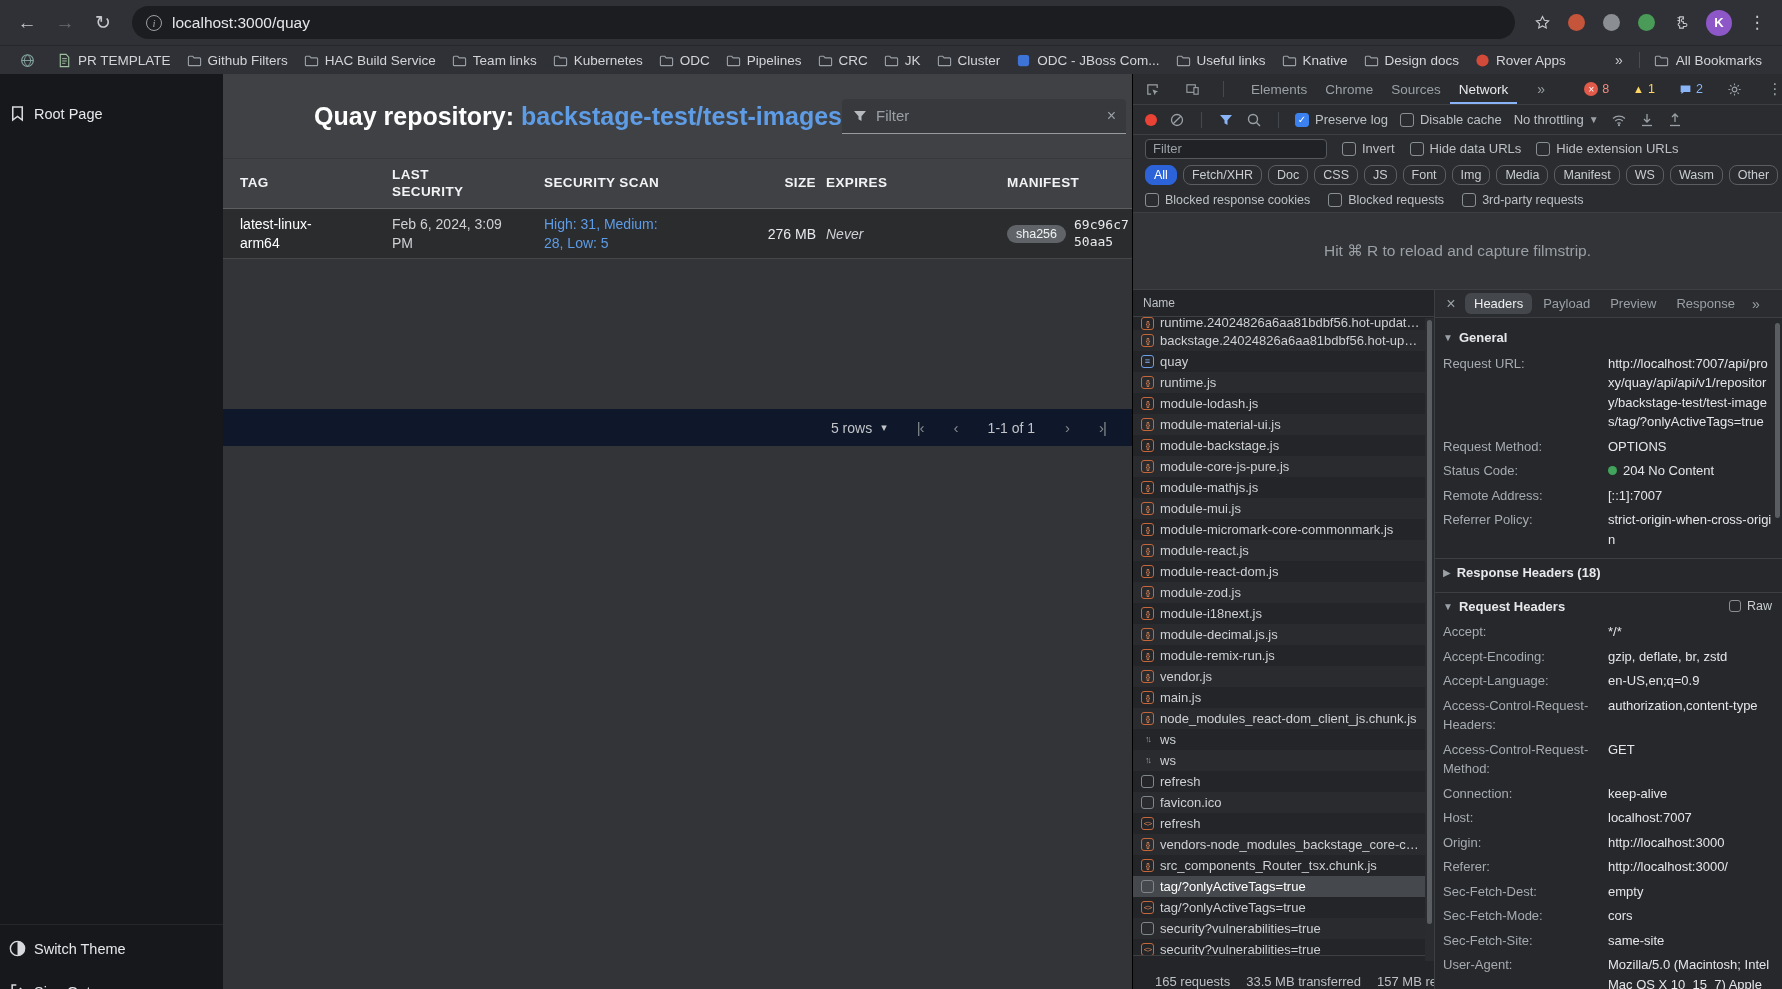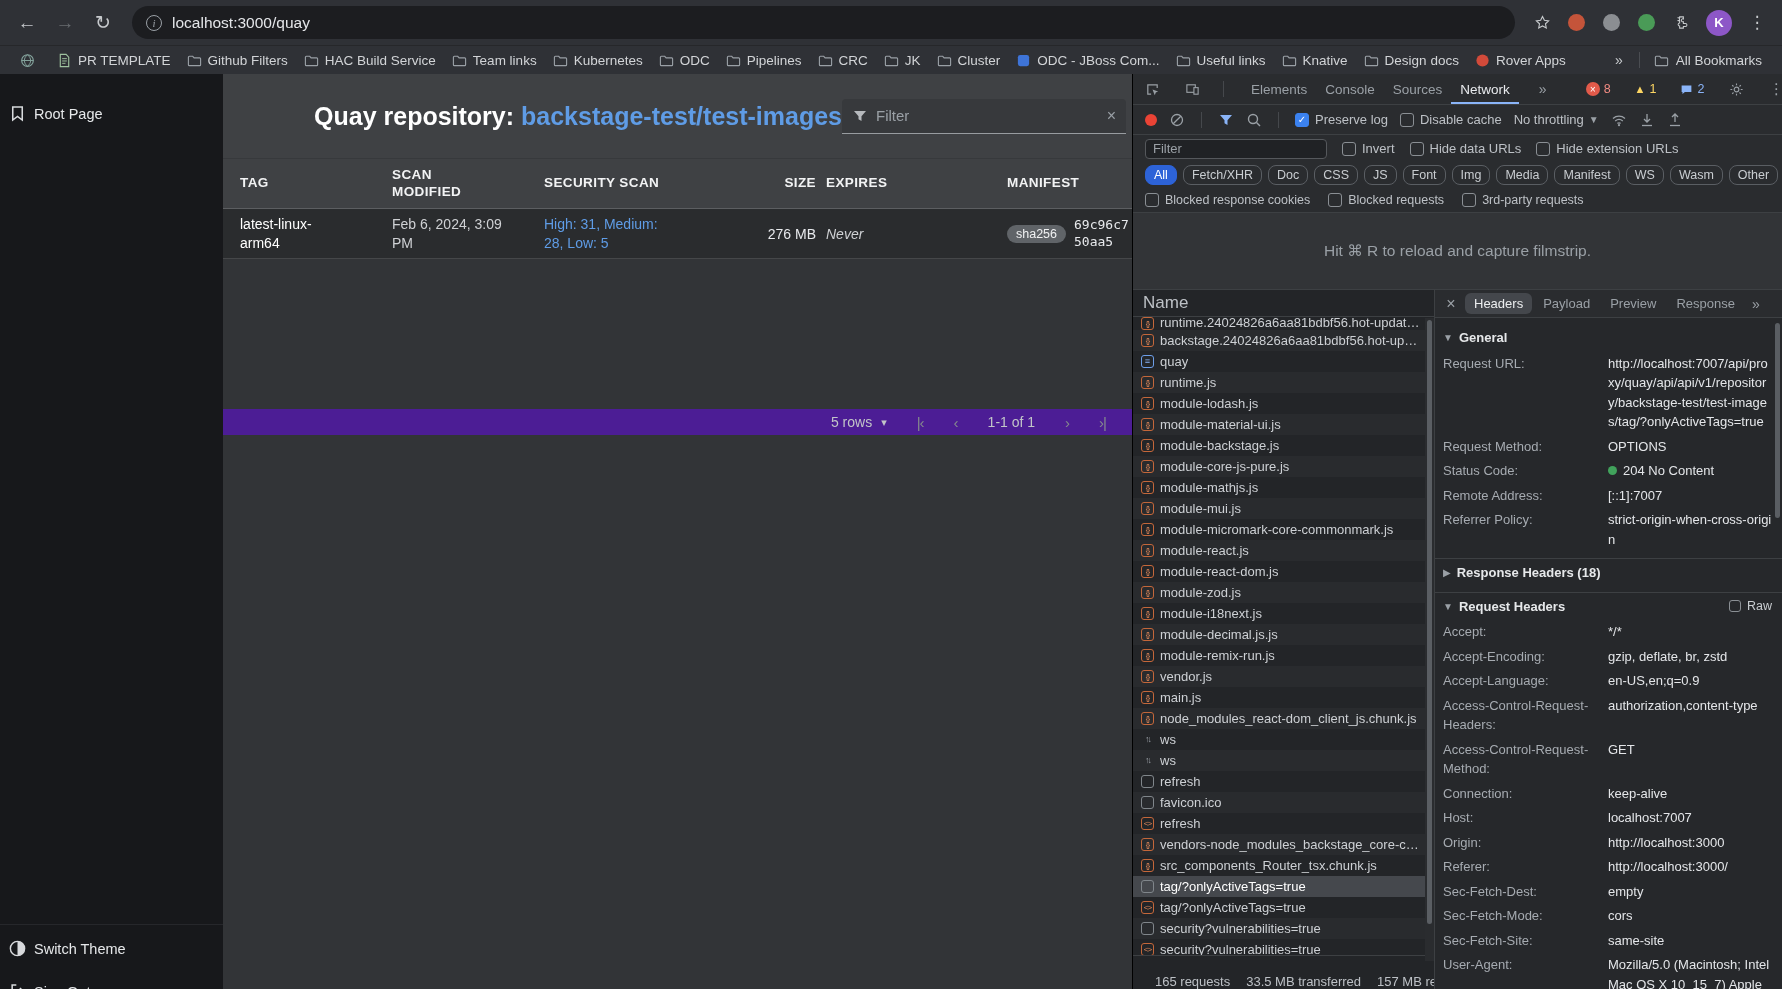--- a/index.html
+++ b/index.html
@@ -58,21 +58,21 @@
 .trow{height:50px;flex:none;background:#2a2c2e;border-bottom:1px solid #454749;font-size:14px;color:#d6d8da}
 .td.tag span{display:inline-block;width:108px;font-weight:normal;color:#fff;line-height:1.3}
 .td.date span{display:inline-block;width:118px;line-height:1.3;color:#cfd1d4}
 .td.sec a{display:inline-block;width:135px;color:#5f9ce6;line-height:1.3;text-decoration:none}
 .td:nth-of-type(4){text-align:right;padding-right:10px;color:#e8eaed}
 .td.exp span{font-style:italic;color:#cfd1d4}
 .td.man{display:flex;align-items:center;gap:8px}
 .sha-chip{background:#606468;color:#f0f1f2;font-size:12.5px;padding:2px 9px;border-radius:11px}
 .hash{width:58px;font-family:"DejaVu Sans Mono",monospace;font-size:13px;line-height:1.25;word-break:break-all;color:#e8eaed}
 .table-spacer{height:150px;flex:none;background:#323437}
-.pag{height:26px;flex:none;background:#4c1d95;display:flex;align-items:center;justify-content:flex-end;gap:30px;padding-right:26px;font-size:14px;color:#c2c5c8}
+.pag{height:37px;flex:none;background:#0f172a;display:flex;align-items:center;justify-content:flex-end;gap:30px;padding-right:26px;font-size:14px;color:#c2c5c8}
 .pg-rows{display:flex;align-items:center;gap:9px}
 .pg-caret{font-size:11px;color:#c2c5c8}
 .pg-ic{color:#85898d;font-size:15px;letter-spacing:-1px}
 .page-below{flex:1;background:#323437}
 
 .devtools{width:650px;flex:none;display:flex;flex-direction:column;background:#232528;border-left:1px solid #000;min-height:0}
 .dt-tabbar{height:31px;flex:none;background:#2a2c2f;display:flex;align-items:center;padding:0 6px;gap:14px;border-bottom:1px solid #3d4043}
 .dt-ic{width:26px;height:24px;display:flex;align-items:center;justify-content:center;color:#9aa0a6;flex:none;font-size:15px}
 .vsep{width:1px;height:16px;background:#45484c;flex:none;margin:0 4px}
 .dt-tablist{display:flex;height:100%}
@@ -99,21 +99,21 @@
 .net-filterrow{height:27px;flex:none;background:#2a2c2f;display:flex;align-items:center;gap:15px;padding:0 12px;font-size:13px;color:#bdc1c6}
 .dt-filter{width:182px;height:20px;background:#202225;border:1px solid #55585c;border-radius:4px;color:#e8eaed;font-size:13px;padding:0 7px}
 .dt-filter::placeholder{color:#9aa0a6}
 .chip-row{height:26px;flex:none;background:#2a2c2f;display:flex;align-items:center;gap:6px;padding:0 12px}
 .chip{padding:2px 8px;border-radius:8px;font-size:12.5px;color:#c9cdd1;border:1px solid #5a5e63;white-space:nowrap}
 .chip.sel{background:#2d63d8;color:#fff;border-color:#2d63d8}
 .blocked-row{height:25px;flex:none;background:#2a2c2f;display:flex;align-items:center;gap:18px;padding:0 12px;font-size:12.5px;color:#bdc1c6;border-bottom:1px solid #3d4043}
 .filmstrip{height:77px;flex:none;background:#323437;border-bottom:1px solid #3d4043;display:flex;align-items:center;justify-content:center;font-size:15.5px;color:#9aa0a6}
 .net-body{flex:1;display:flex;min-height:0}
 .req-col{width:302px;flex:none;display:flex;flex-direction:column;border-right:1px solid #3d4043;position:relative;background:#232528;min-height:0}
-.req-head{height:27px;flex:none;border-bottom:1px solid #3d4043;display:flex;align-items:center;padding:0 10px;font-size:17px;color:#bdc1c6}
+.req-head{height:27px;flex:none;border-bottom:1px solid #3d4043;display:flex;align-items:center;padding:0 10px;font-size:12px;color:#bdc1c6}
 .req-list{flex:1;overflow:hidden}
 .req-row{height:21px;display:flex;align-items:center;gap:6px;padding:0 8px;font-size:13px;color:#cdd0d4;white-space:nowrap;overflow:hidden}
 .req-row:nth-of-type(even){background:rgba(255,255,255,.03)}
 .req-row.selected{background:#45484d;color:#fff}
 .req-row.clipped{height:13px;align-items:flex-end}
 .req-name{overflow:hidden;white-space:nowrap}
 .req-ic{width:13px;height:13px;flex:none;display:inline-flex;align-items:center;justify-content:center;border-radius:3px;line-height:1}
 .req-ic.js{border:1px solid #c4673a;color:#e0885a}
 .req-ic.js::before{content:"{}";font-size:8px;letter-spacing:-1px}
 .req-ic.fetch{border:1px solid #c4673a;color:#e0885a}
@@ -445,21 +445,21 @@
               <use href="#i-funnel"></use>
             </svg>
           <input class="mui-filter" placeholder="Filter" style="">
           <span class="clear-x">×</span>
         </div>
       </div>
 
       <div class="thead">
 
       <div class="th">TAG</div>
-          <div class="th">SCAN MODIFIED</div>
+          <div class="th">LAST SECURITY</div>
           <div class="th">SECURITY SCAN</div>
           <div class="th">SIZE</div>
           <div class="th">EXPIRES</div>
           <div class="th">MANIFEST</div>
         </div>
 
       <div class="trow">
         <div class="td tag"><span>latest-linux-arm64</span></div>
         <div class="td date"><span>Feb 6, 2024, 3:09 PM</span></div>
         <div class="td sec"><a>High: 31, Medium: 28, Low: 5</a></div>
@@ -498,21 +498,21 @@
           </span>
         <span class="dt-ic">
             <svg class="si">
               <use href="#i-devices"></use>
             </svg>
           </span>
         <span class="vsep"></span>
         <div class="dt-tablist">
 
         <span class="dt-tab">Elements</span>
-            <span class="dt-tab">Console</span>
+            <span class="dt-tab">Chrome</span>
             <span class="dt-tab">Sources</span>
             <span class="dt-tab active">Network</span>
           </div>
         <span class="more-ic">»</span>
         <span class="flexfill"></span>
         <span class="badge err">
             <i class="errdot">×</i>
             <b>8</b>
           </span>
         <span class="badge warn">

